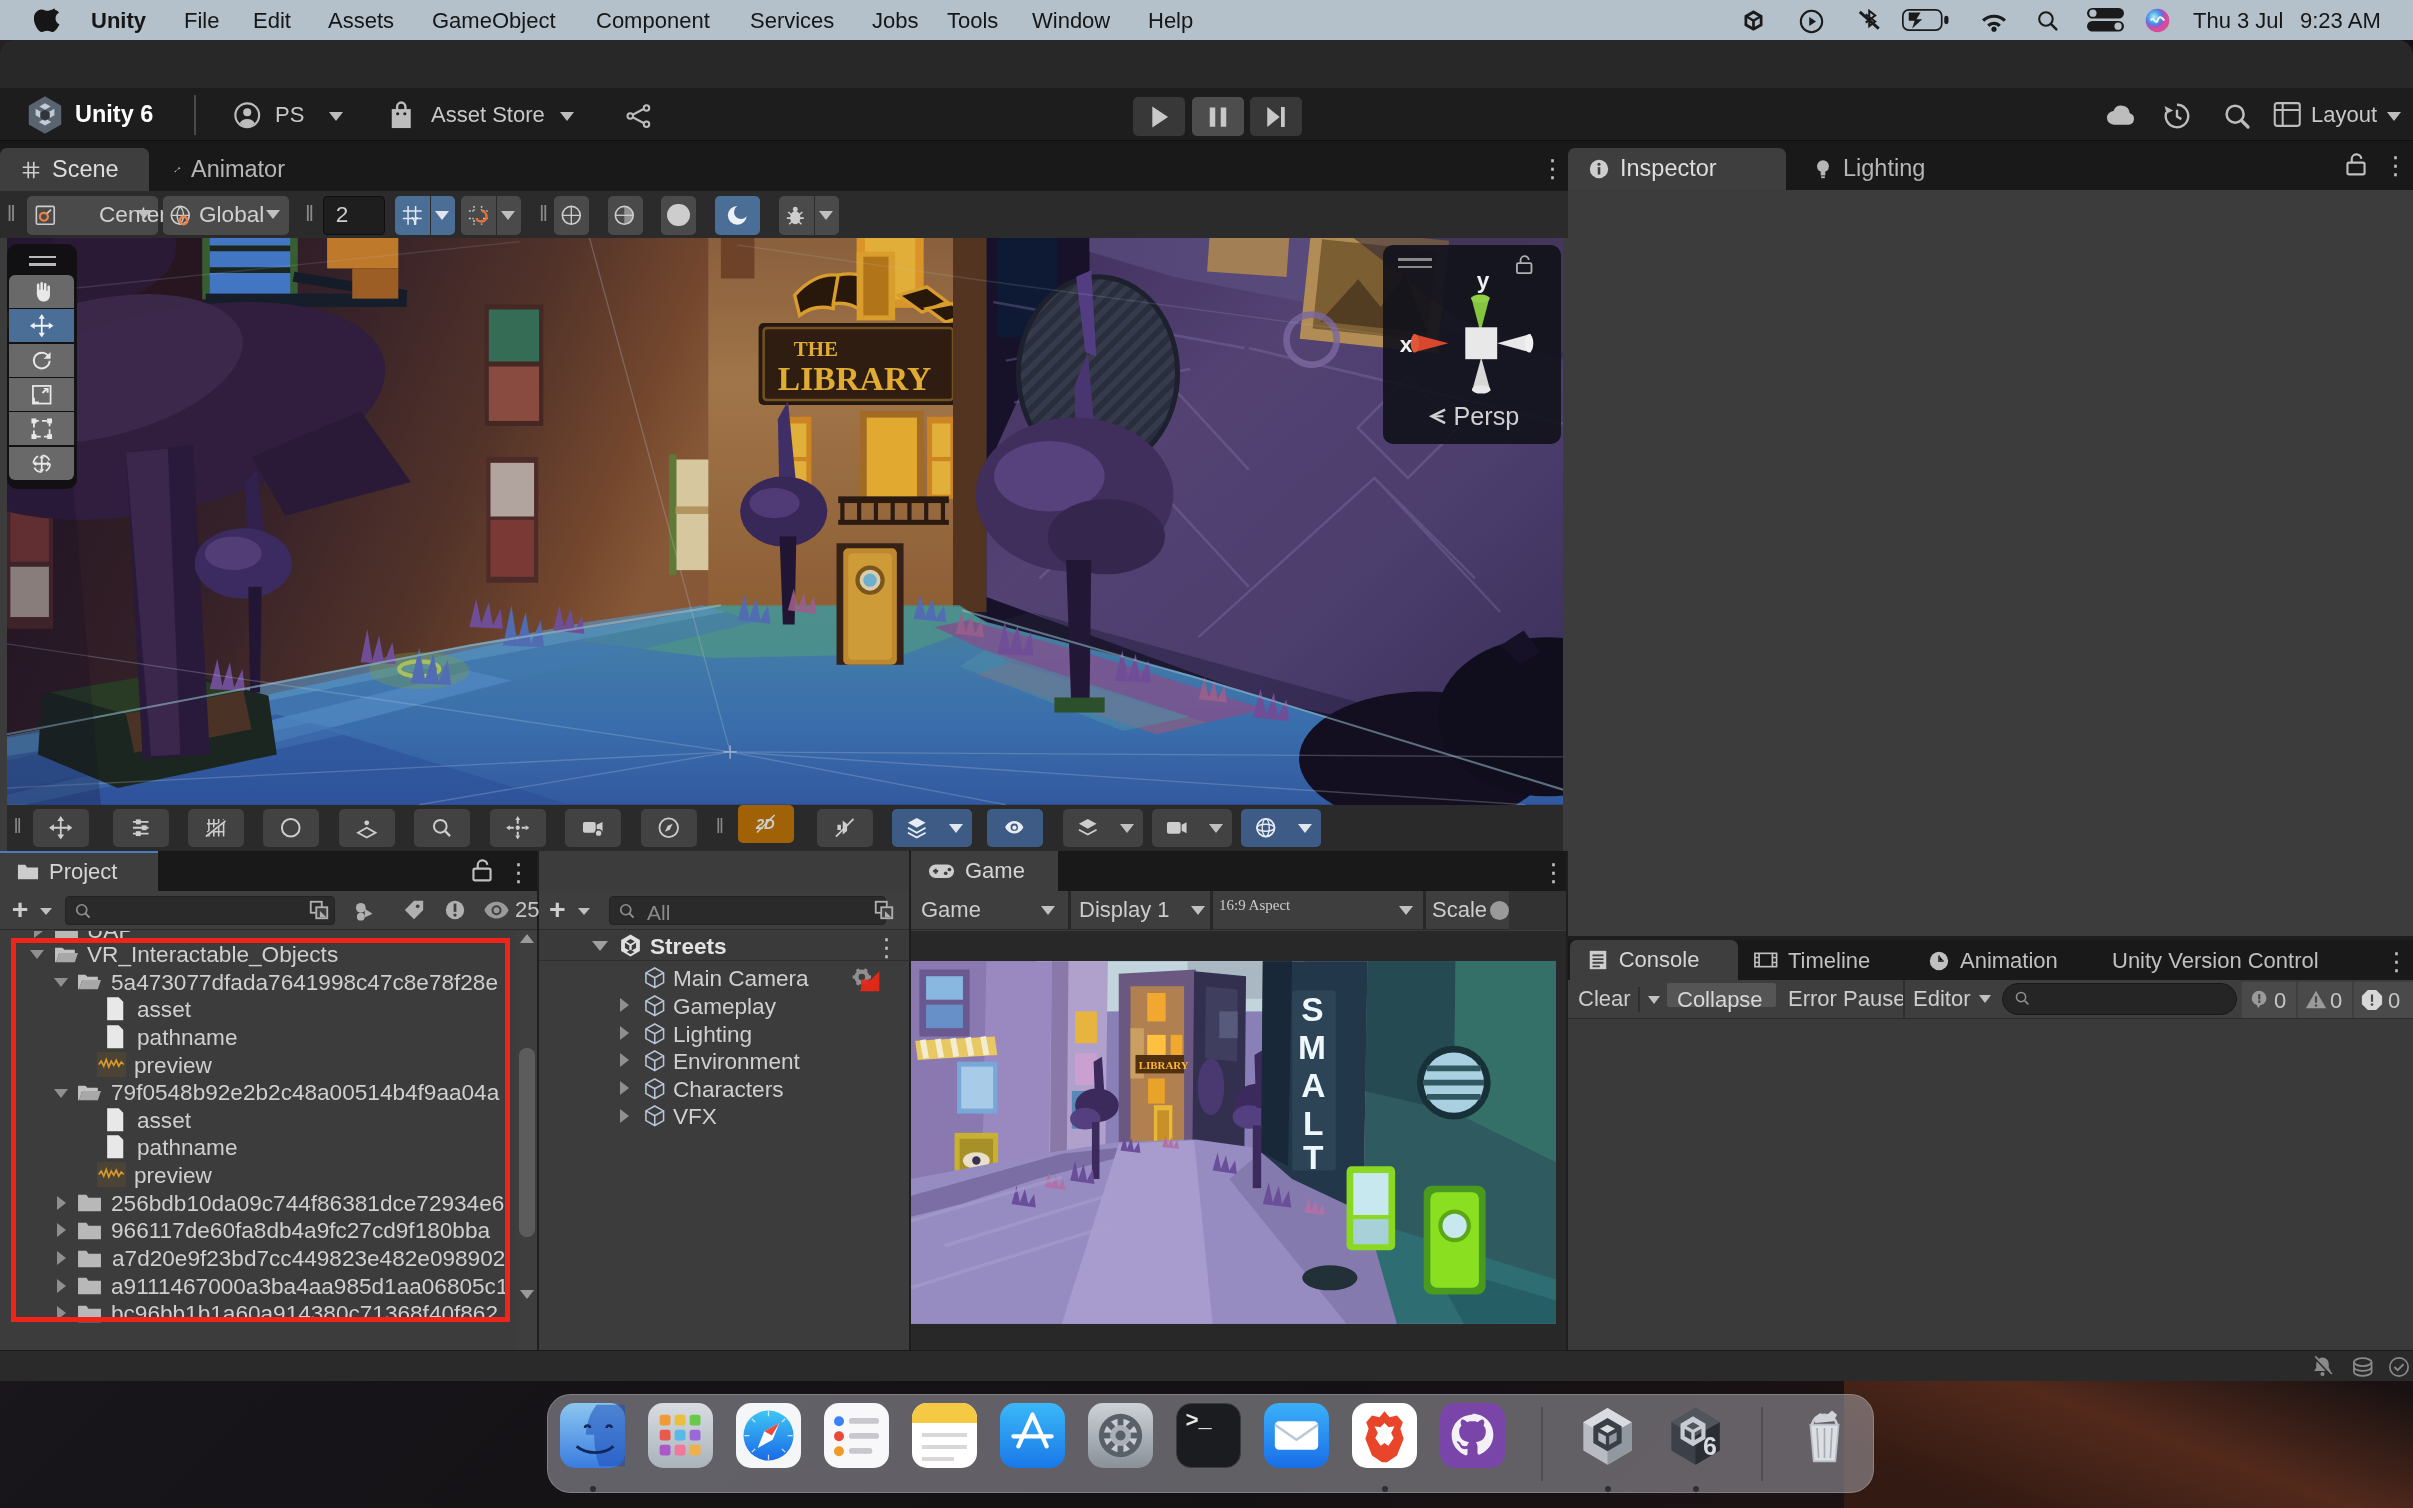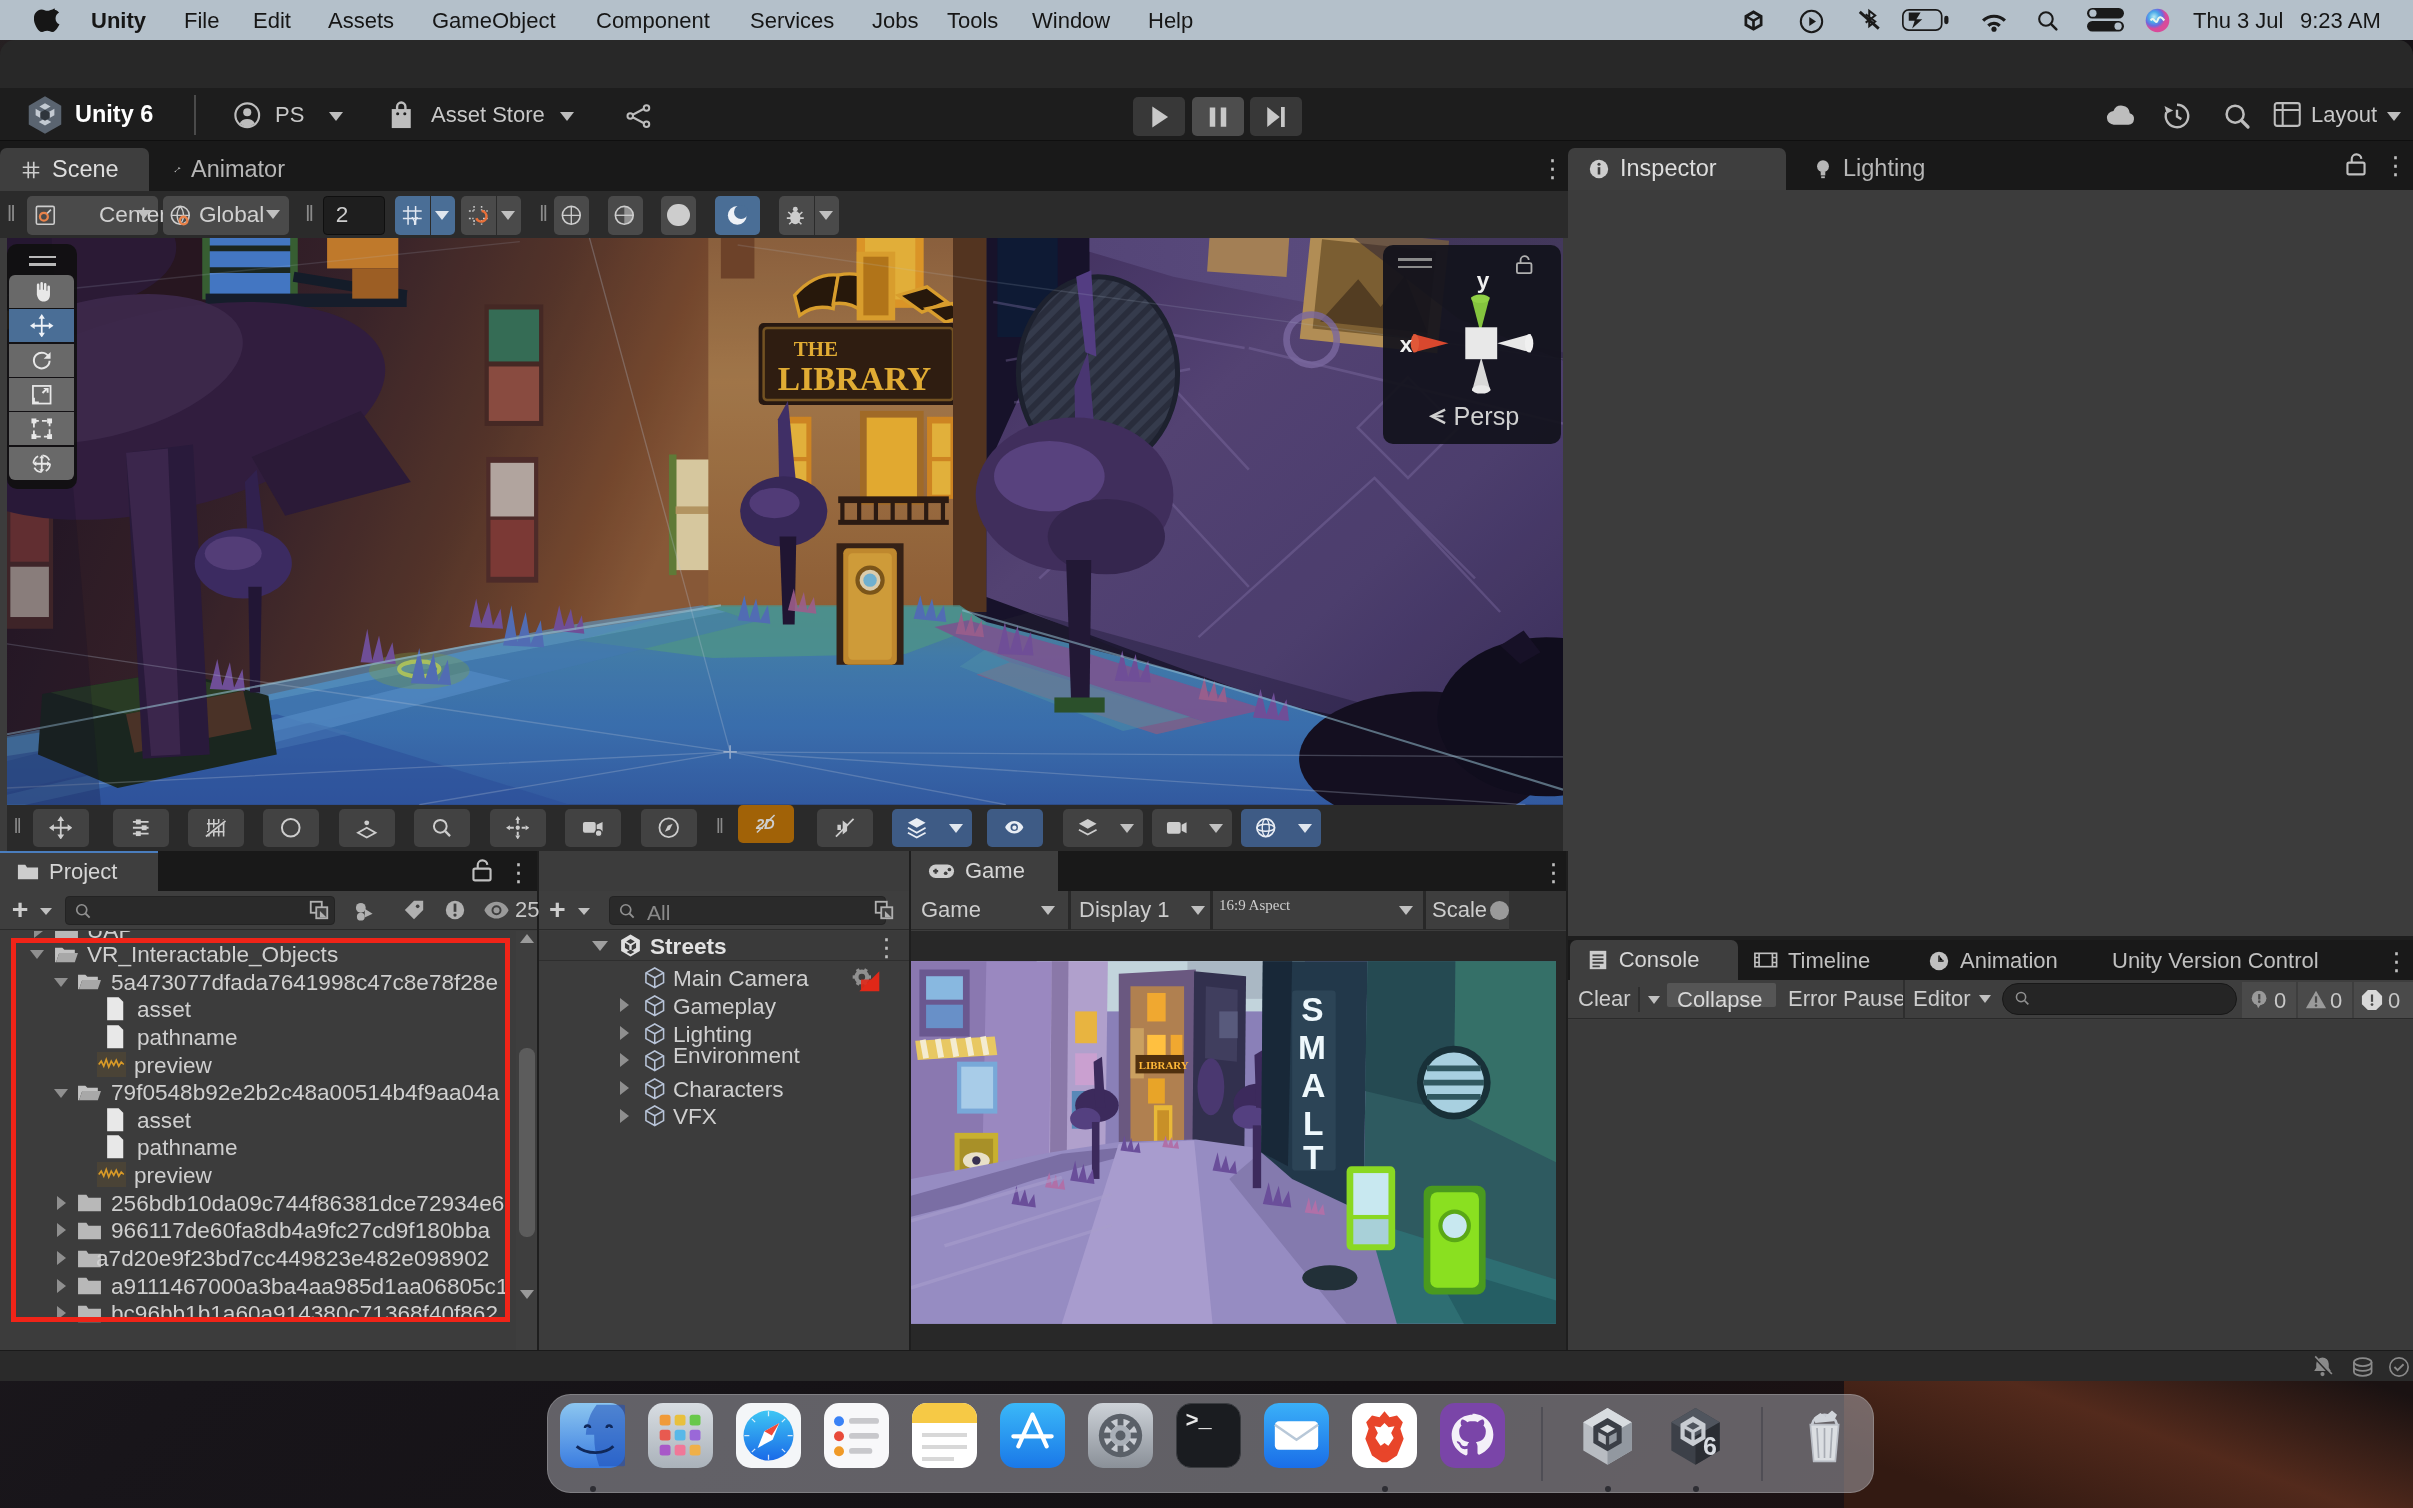--- a/index.html
+++ b/index.html
@@ -721,21 +721,21 @@
 <span class="abs" style="left:111px; top:260px; color:#cfcfcf; font-size:22.6px;">256bdb10da09c744f86381dce72934e6</span>
 <div class="abs" style="left:57px; top:292px; border-top:7.5px solid transparent; border-bottom:7.5px solid transparent; border-left:9.2px solid #8f8f8f;"></div>
 <svg class="abs" style="left:77px; top:289px;" width="25" height="22" viewBox="0 0 24 20">
               <path fill="#b8b8b8" d="M1 2h8l2 3h12v13H1z"></path>
             </svg>
 <span class="abs" style="left:111px; top:287px; color:#cfcfcf; font-size:22.6px;">966117de60fa8db4a9fc27cd9f180bba</span>
 <div class="abs" style="left:57px; top:320px; border-top:7.5px solid transparent; border-bottom:7.5px solid transparent; border-left:9.2px solid #8f8f8f;"></div>
 <svg class="abs" style="left:77px; top:317px;" width="25" height="22" viewBox="0 0 24 20">
               <path fill="#b8b8b8" d="M1 2h8l2 3h12v13H1z"></path>
             </svg>
-<span class="abs" style="left:96px; top:315px; color:#cfcfcf; font-size:22.6px;">a7d20e9f23bd7cc449823e482e098902</span>
+<span class="abs" style="left:112px; top:315px; color:#cfcfcf; font-size:22.6px;">a7d20e9f23bd7cc449823e482e098902</span>
 <div class="abs" style="left:57px; top:348px; border-top:7.5px solid transparent; border-bottom:7.5px solid transparent; border-left:9.2px solid #8f8f8f;"></div>
 <svg class="abs" style="left:77px; top:344px;" width="25" height="22" viewBox="0 0 24 20">
               <path fill="#b8b8b8" d="M1 2h8l2 3h12v13H1z"></path>
             </svg>
 <span class="abs" style="left:111px; top:343px; color:#cfcfcf; font-size:22.6px;">a9111467000a3ba4aa985d1aa06805c1</span>
 <div class="abs" style="left:57px; top:375px; border-top:7.5px solid transparent; border-bottom:7.5px solid transparent; border-left:9.2px solid #8f8f8f;"></div>
 <svg class="abs" style="left:77px; top:372px;" width="25" height="22" viewBox="0 0 24 20">
               <path fill="#b8b8b8" d="M1 2h8l2 3h12v13H1z"></path>
             </svg>
 <span class="abs" style="left:111px; top:370px; color:#cfcfcf; font-size:22.6px;">bc96bb1b1a60a914380c71368f40f862</span>
@@ -791,21 +791,21 @@
 <span class="abs" style="left:134px; top:63px; color:#cfcfcf; font-size:22.6px;">Gameplay</span>
 <div class="abs" style="left:81px; top:95px; border-top:7.5px solid transparent; border-bottom:7.5px solid transparent; border-left:9.2px solid #8f8f8f;"></div>
 <svg class="abs" style="left:104px; top:91px;" width="23.5" height="23.5" viewBox="0 0 24 24">
               <path fill="none" stroke="#b8c4d8" stroke-width="1.6" d="M12 2l9 5v10l-9 5-9-5V7z M12 12l9-5M12 12L3 7M12 12v10"></path>
             </svg>
 <span class="abs" style="left:134px; top:91px; color:#cfcfcf; font-size:22.6px;">Lighting</span>
 <div class="abs" style="left:81px; top:122px; border-top:7.5px solid transparent; border-bottom:7.5px solid transparent; border-left:9.2px solid #8f8f8f;"></div>
 <svg class="abs" style="left:104px; top:118px;" width="23.5" height="23.5" viewBox="0 0 24 24">
               <path fill="none" stroke="#b8c4d8" stroke-width="1.6" d="M12 2l9 5v10l-9 5-9-5V7z M12 12l9-5M12 12L3 7M12 12v10"></path>
             </svg>
-<span class="abs" style="left:134px; top:112px; color:#cfcfcf; font-size:22.6px;">Environment</span>
+<span class="abs" style="left:134px; top:118px; color:#cfcfcf; font-size:22.6px;">Environment</span>
 <div class="abs" style="left:81px; top:150px; border-top:7.5px solid transparent; border-bottom:7.5px solid transparent; border-left:9.2px solid #8f8f8f;"></div>
 <svg class="abs" style="left:104px; top:146px;" width="23.5" height="23.5" viewBox="0 0 24 24">
               <path fill="none" stroke="#b8c4d8" stroke-width="1.6" d="M12 2l9 5v10l-9 5-9-5V7z M12 12l9-5M12 12L3 7M12 12v10"></path>
             </svg>
 <span class="abs" style="left:134px; top:146px; color:#cfcfcf; font-size:22.6px;">Characters</span>
 <div class="abs" style="left:81px; top:178px; border-top:7.5px solid transparent; border-bottom:7.5px solid transparent; border-left:9.2px solid #8f8f8f;"></div>
 <svg class="abs" style="left:104px; top:173px;" width="23.5" height="23.5" viewBox="0 0 24 24">
               <path fill="none" stroke="#b8c4d8" stroke-width="1.6" d="M12 2l9 5v10l-9 5-9-5V7z M12 12l9-5M12 12L3 7M12 12v10"></path>
             </svg>
 <span class="abs" style="left:134px; top:173px; color:#cfcfcf; font-size:22.6px;">VFX</span>

